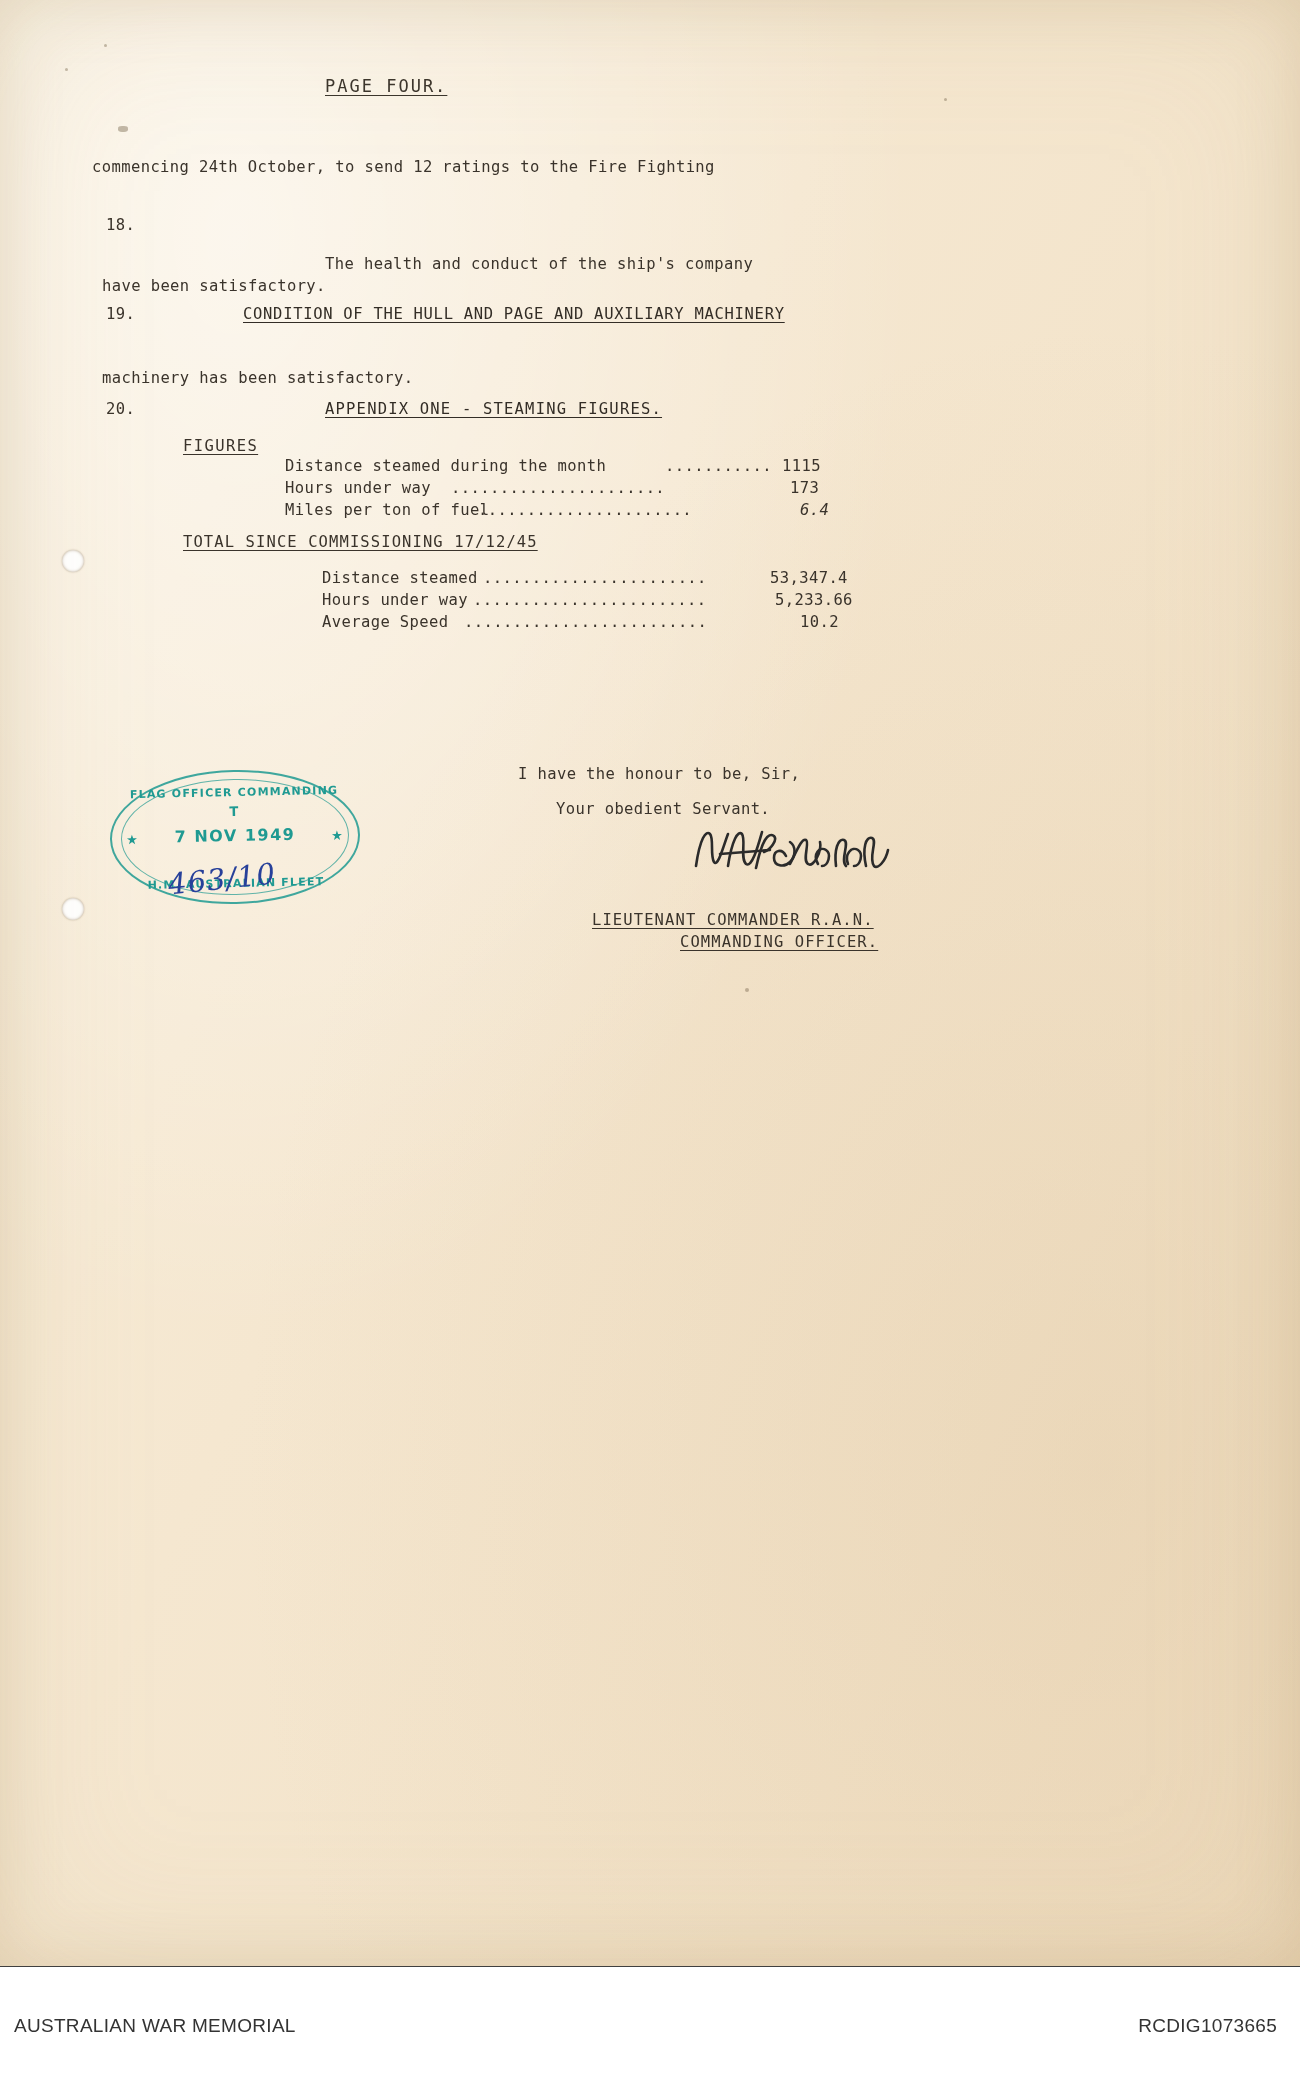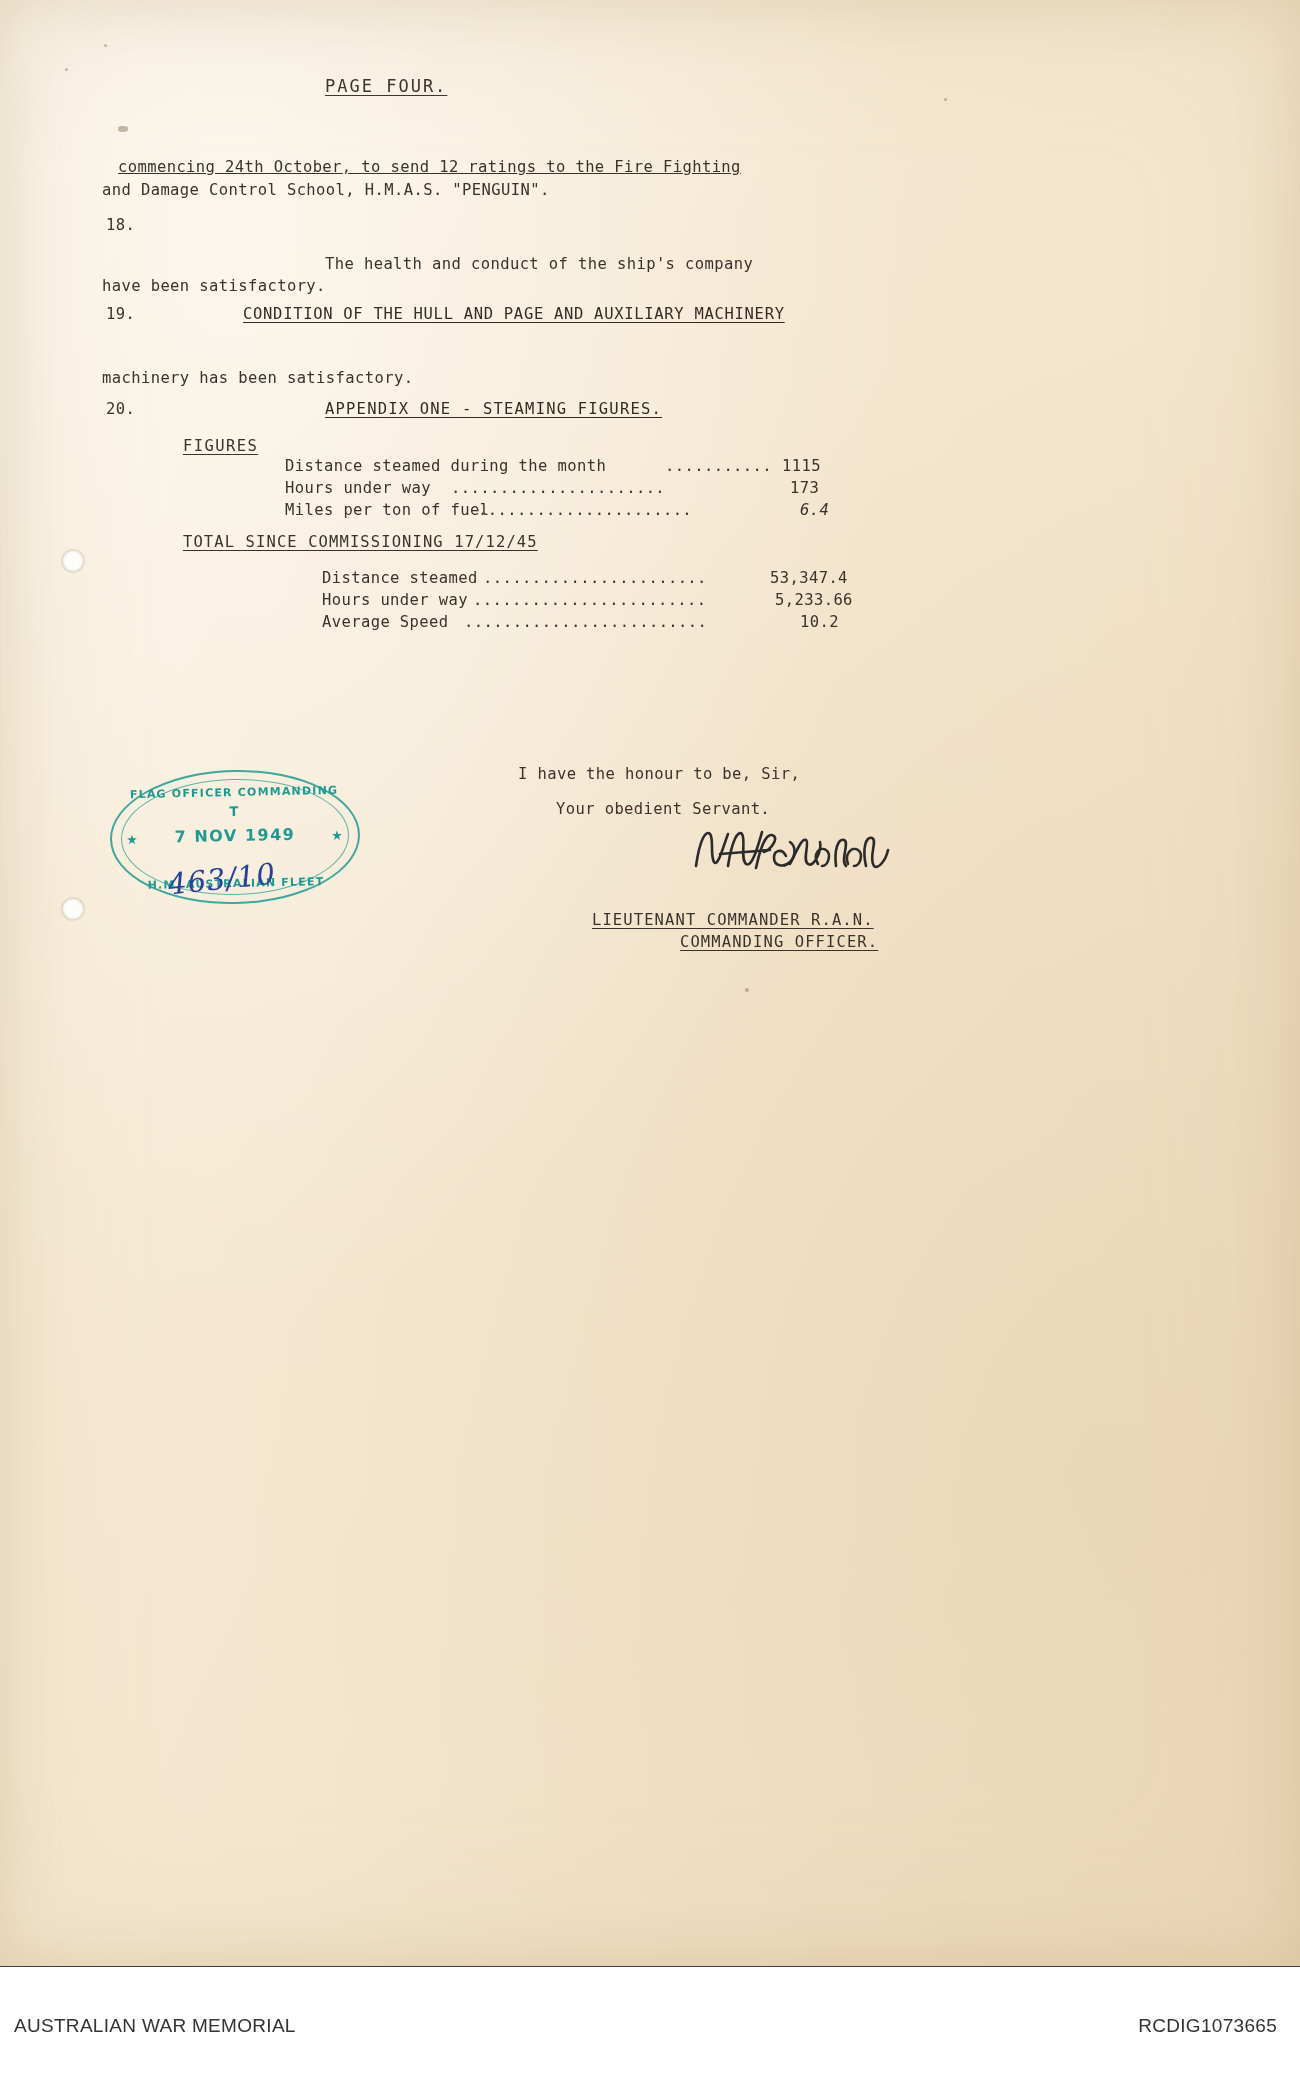--- a/index.html
+++ b/index.html
@@ -172,22 +172,21 @@
   <div class="punch" style="left:62px; top:898px;"></div>
 
   <div class="speck" style="left:104px; top:44px; width:3px; height:3px;"></div>
   <div class="speck" style="left:944px; top:98px; width:3px; height:3px;"></div>
   <div class="speck" style="left:745px; top:988px; width:4px; height:4px;"></div>
   <div class="speck" style="left:118px; top:126px; width:10px; height:6px; border-radius:40%;"></div>
   <div class="speck" style="left:65px; top:68px; width:3px; height:3px;"></div>
 
   <div class="typed ul" style="left:325px; top:74px; font-size:17px; letter-spacing:2px;">PAGE FOUR.</div>
 
-  <div class="typed" style="left:118px; top:155px;text-decoration:underline;">commencing 24th October, to send 12 ratings to the Fire Fighting</div>
-  <div class="typed" style="left:102px; top:178px;">and Damage Control School, H.M.A.S. "PENGUIN".</div>
+  <div class="typed" style="left:92px; top:155px;">commencing 24th October, to send 12 ratings to the Fire Fighting</div>
 
   <div class="typed" style="left:106px; top:213px;">18.</div>
   <div class="typed" style="left:325px; top:252px;">The health and conduct of the ship's company</div>
   <div class="typed" style="left:102px; top:274px;">have been satisfactory.</div>
 
   <div class="typed" style="left:106px; top:302px;">19.</div>
   <div class="typed ul strong" style="left:243px; top:302px; letter-spacing:0.7px;">CONDITION OF THE HULL AND PAGE AND AUXILIARY MACHINERY</div>
   <div class="typed" style="left:102px; top:366px;">machinery has been satisfactory.</div>
 
   <div class="typed" style="left:106px; top:397px;">20.</div>

